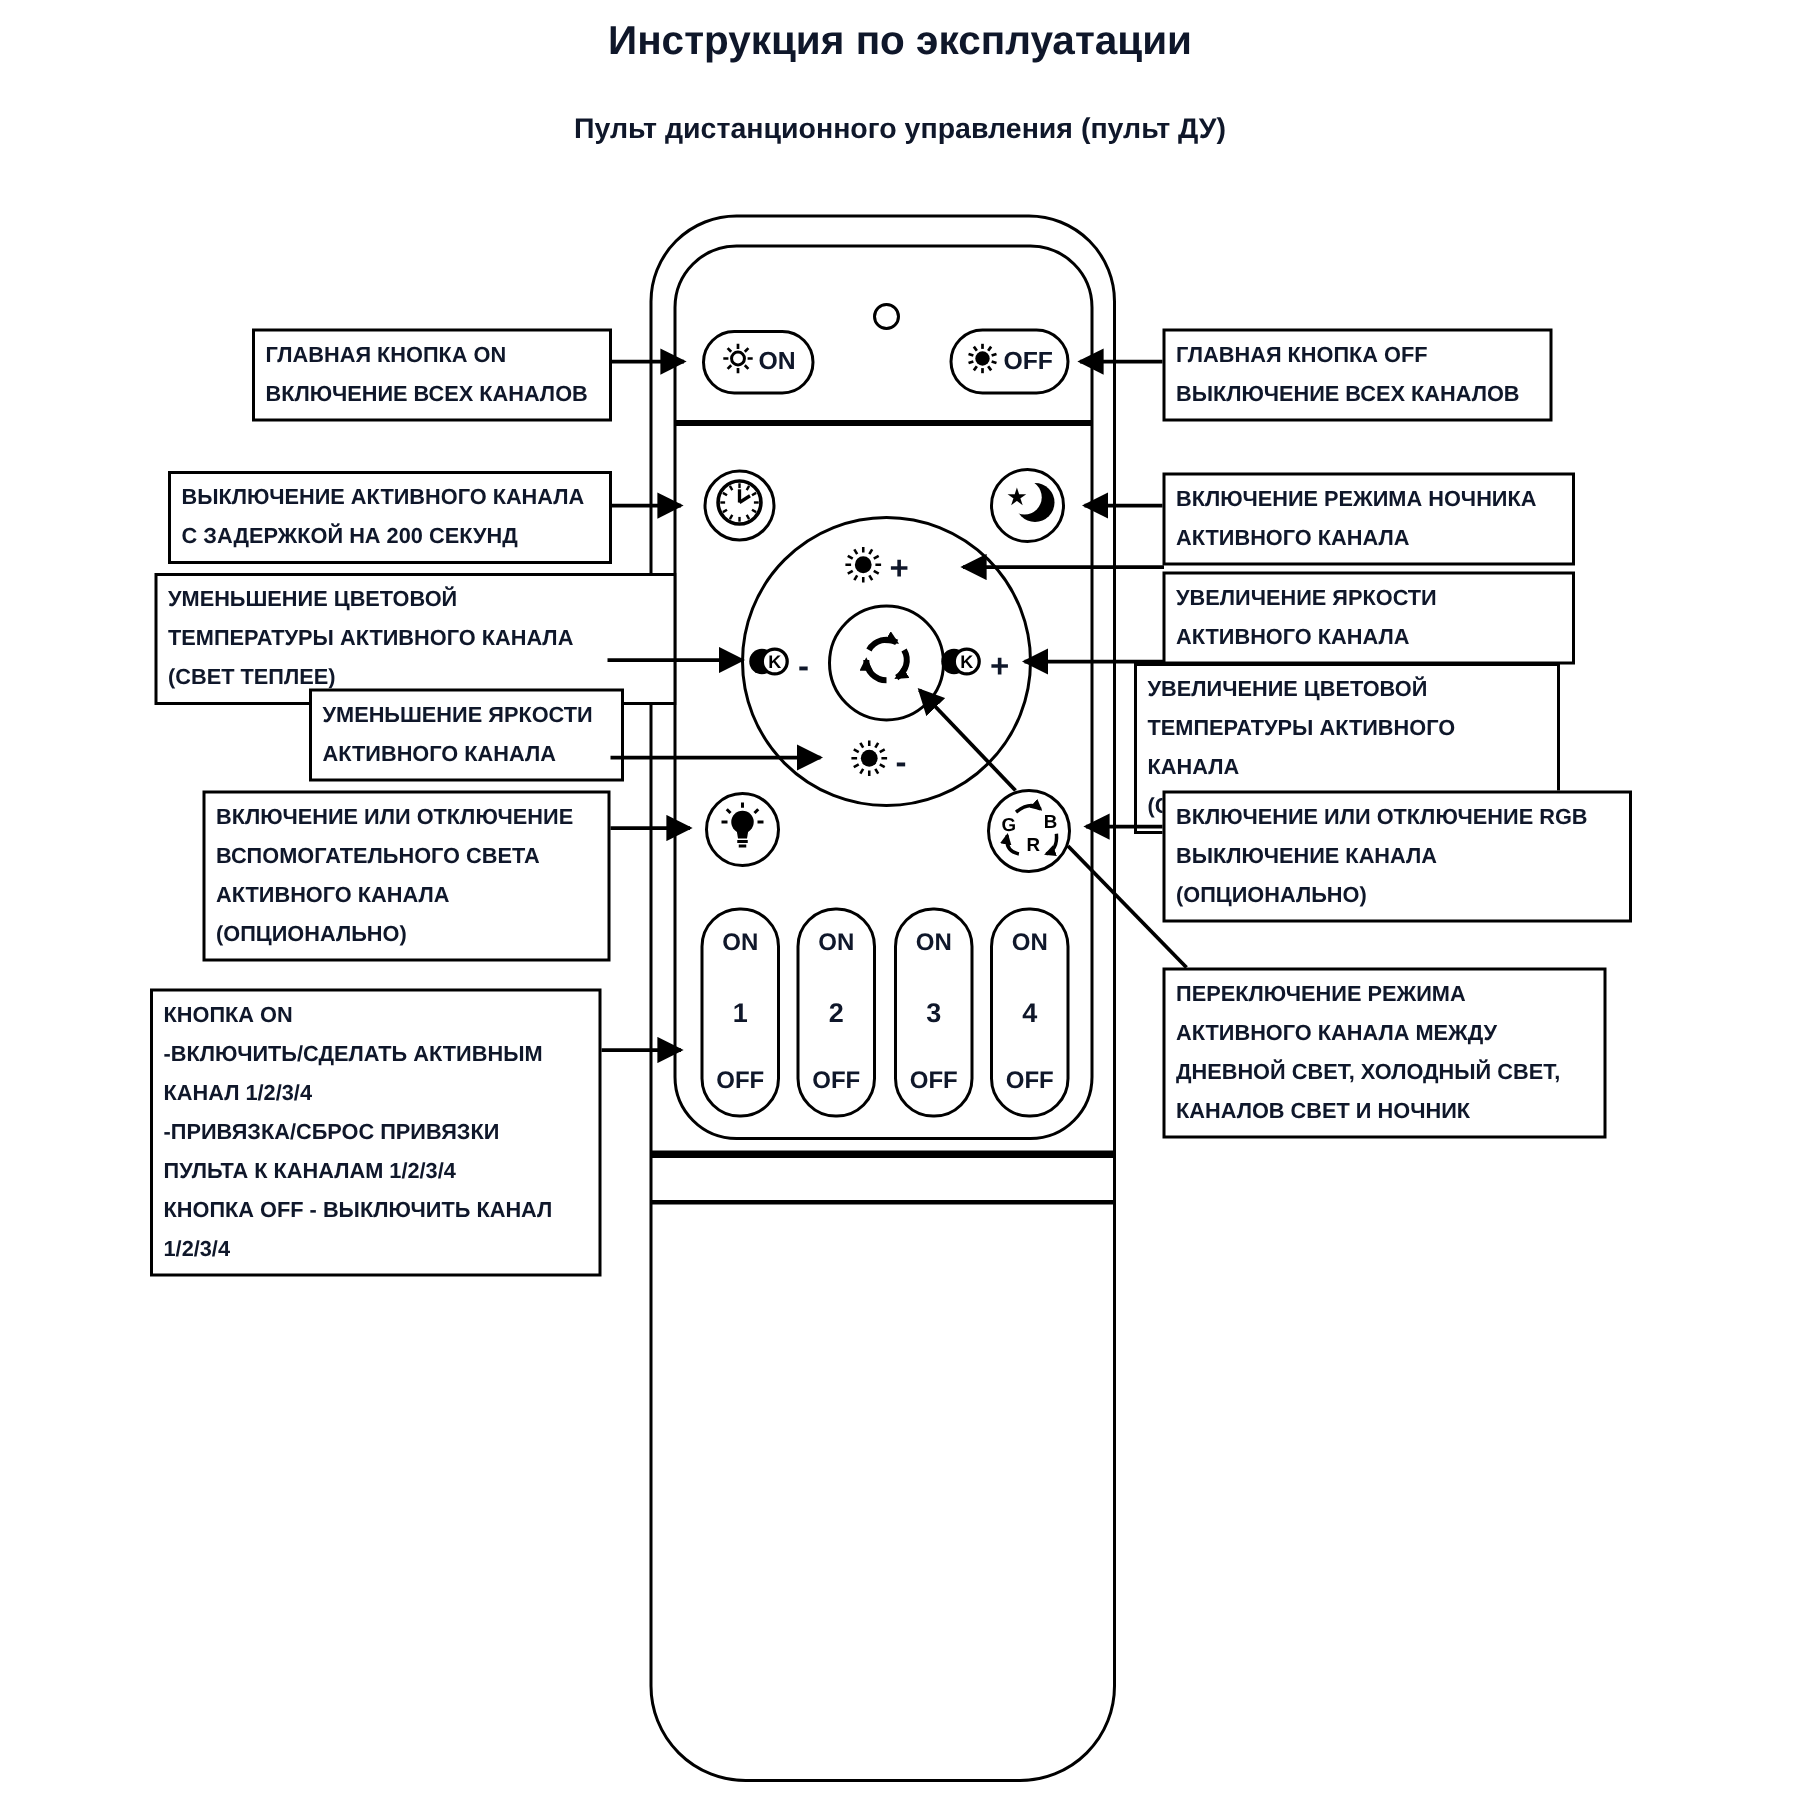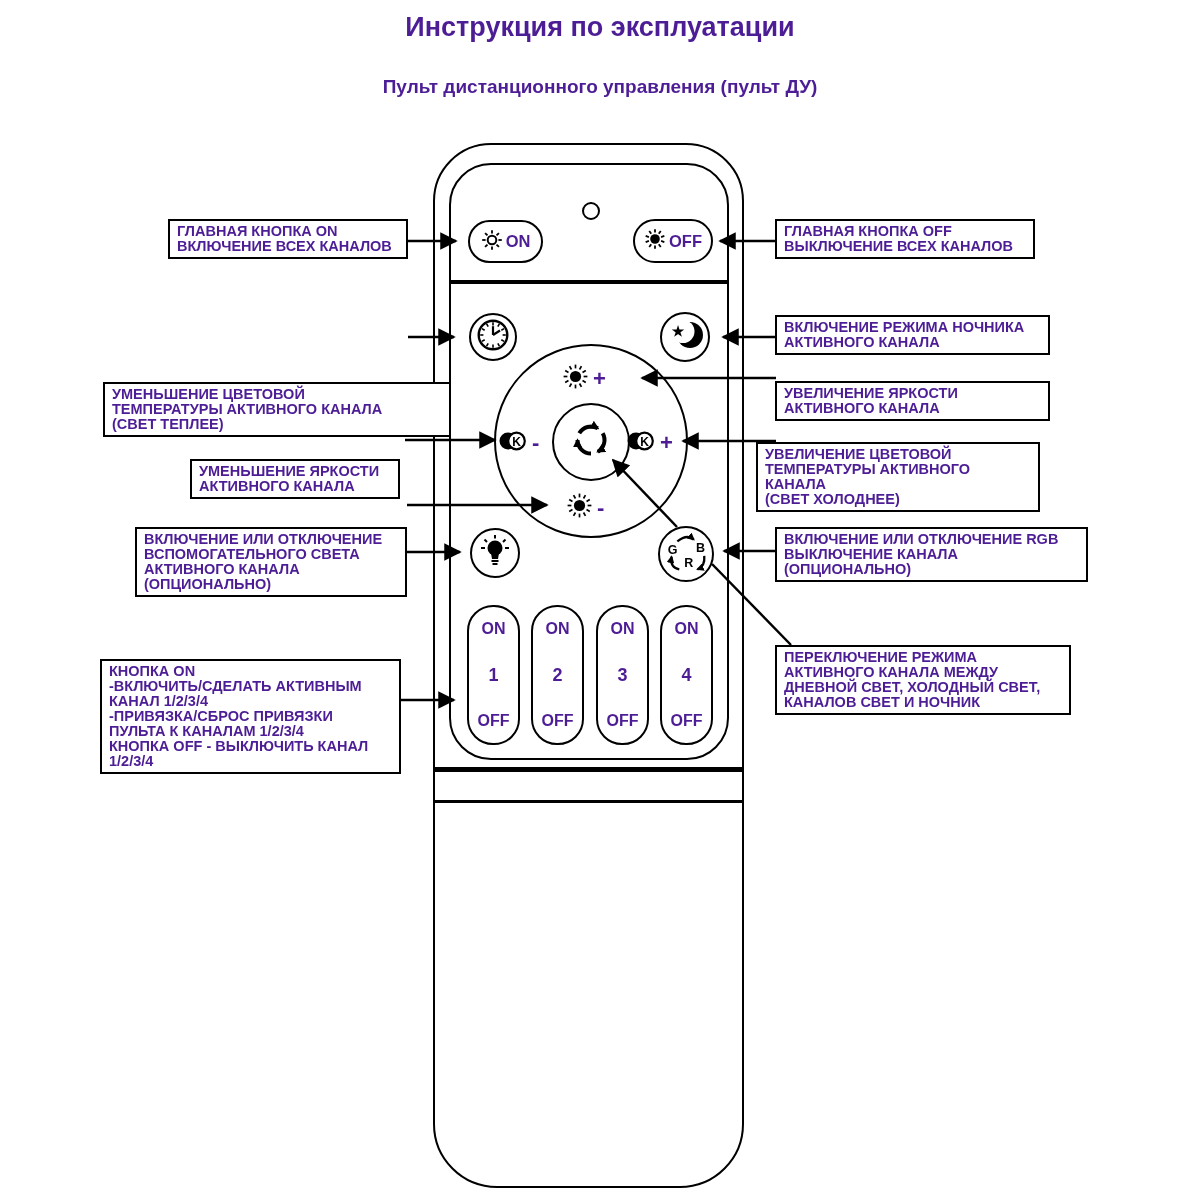--- a/index.html
+++ b/index.html
@@ -1,23 +1,23 @@
 <!DOCTYPE html>
 <html><head>
 <meta charset="utf-8">
 <style>
   html,body{margin:0;padding:0;background:#fff;}
   #page{position:relative;width:1200px;height:1200px;background:#fff;
-        font-family:"Liberation Sans",sans-serif;color:#4c1d95;overflow:hidden;}
+        font-family:"Liberation Sans",sans-serif;color:#0f172a;overflow:hidden;}
   .title{position:absolute;top:12px;left:0;width:1200px;text-align:center;
          font-size:27px;font-weight:bold;}
   .subtitle{position:absolute;top:76px;left:0;width:1200px;text-align:center;
          font-size:19px;font-weight:bold;}
   .callout{position:absolute;border:2px solid #000;background:#fff;
-         padding:3px 7px;font-size:14.5px;font-weight:bold;line-height:15px;
+         padding:3px 7px;font-size:14.5px;font-weight:bold;line-height:26px;
          white-space:pre-line;z-index:4;box-sizing:border-box;}
   .part{position:absolute;box-sizing:border-box;background:#fff;border:2.5px solid #000;}
   .pill{display:flex;align-items:center;justify-content:center;gap:3px;
         border-radius:22px;font-weight:bold;font-size:16.5px;z-index:2;}
   .circlebtn{border-radius:50%;display:flex;align-items:center;justify-content:center;z-index:2;}
   .hline{position:absolute;background:#000;z-index:2;}
   .dial{border-radius:50%;background:transparent;z-index:1;}
   .dialrow{position:absolute;display:flex;align-items:center;gap:4px;z-index:2;}
   .sign{font-size:22px;font-weight:bold;line-height:1;}
   .chpill{position:absolute;box-sizing:border-box;border:2.5px solid #000;border-radius:26px;
@@ -257,24 +257,26 @@
     <span class="onoff">ON</span>
     <span class="num">4</span>
     <span class="onoff">OFF</span>
   </div>
 
   <div class="hline" style="left:434px;top:767px;width:309px;height:5px;z-index:2;"></div>
   <div class="hline" style="left:434px;top:800px;width:309px;height:3px;z-index:2;"></div>
 
   <div class="callout" style="left:168px;top:219px;width:240px;">ГЛАВНАЯ КНОПКА ON
 ВКЛЮЧЕНИЕ ВСЕХ КАНАЛОВ</div>
+  <div class="callout" style="left:112px;top:314px;width:296px;">ВЫКЛЮЧЕНИЕ АКТИВНОГО КАНАЛА
+С ЗАДЕРЖКОЙ НА 200 СЕКУНД</div>
   <div class="callout" style="left:103px;top:382px;width:348px;">УМЕНЬШЕНИЕ ЦВЕТОВОЙ
 ТЕМПЕРАТУРЫ АКТИВНОГО КАНАЛА
 (СВЕТ ТЕПЛЕЕ)</div>
-  <div class="callout" style="left:190px;top:459px;width:210px;">УМЕНЬШЕНИЕ ЯРКОСТИ
+  <div class="callout" style="left:206px;top:459px;width:210px;">УМЕНЬШЕНИЕ ЯРКОСТИ
 АКТИВНОГО КАНАЛА</div>
   <div class="callout" style="left:135px;top:527px;width:272px;">ВКЛЮЧЕНИЕ ИЛИ ОТКЛЮЧЕНИЕ
 ВСПОМОГАТЕЛЬНОГО СВЕТА
 АКТИВНОГО КАНАЛА
 (ОПЦИОНАЛЬНО)</div>
   <div class="callout" style="left:100px;top:659px;width:301px;">КНОПКА ON
 -ВКЛЮЧИТЬ/СДЕЛАТЬ АКТИВНЫМ
 КАНАЛ 1/2/3/4
 -ПРИВЯЗКА/СБРОС ПРИВЯЗКИ
 ПУЛЬТА К КАНАЛАМ 1/2/3/4

